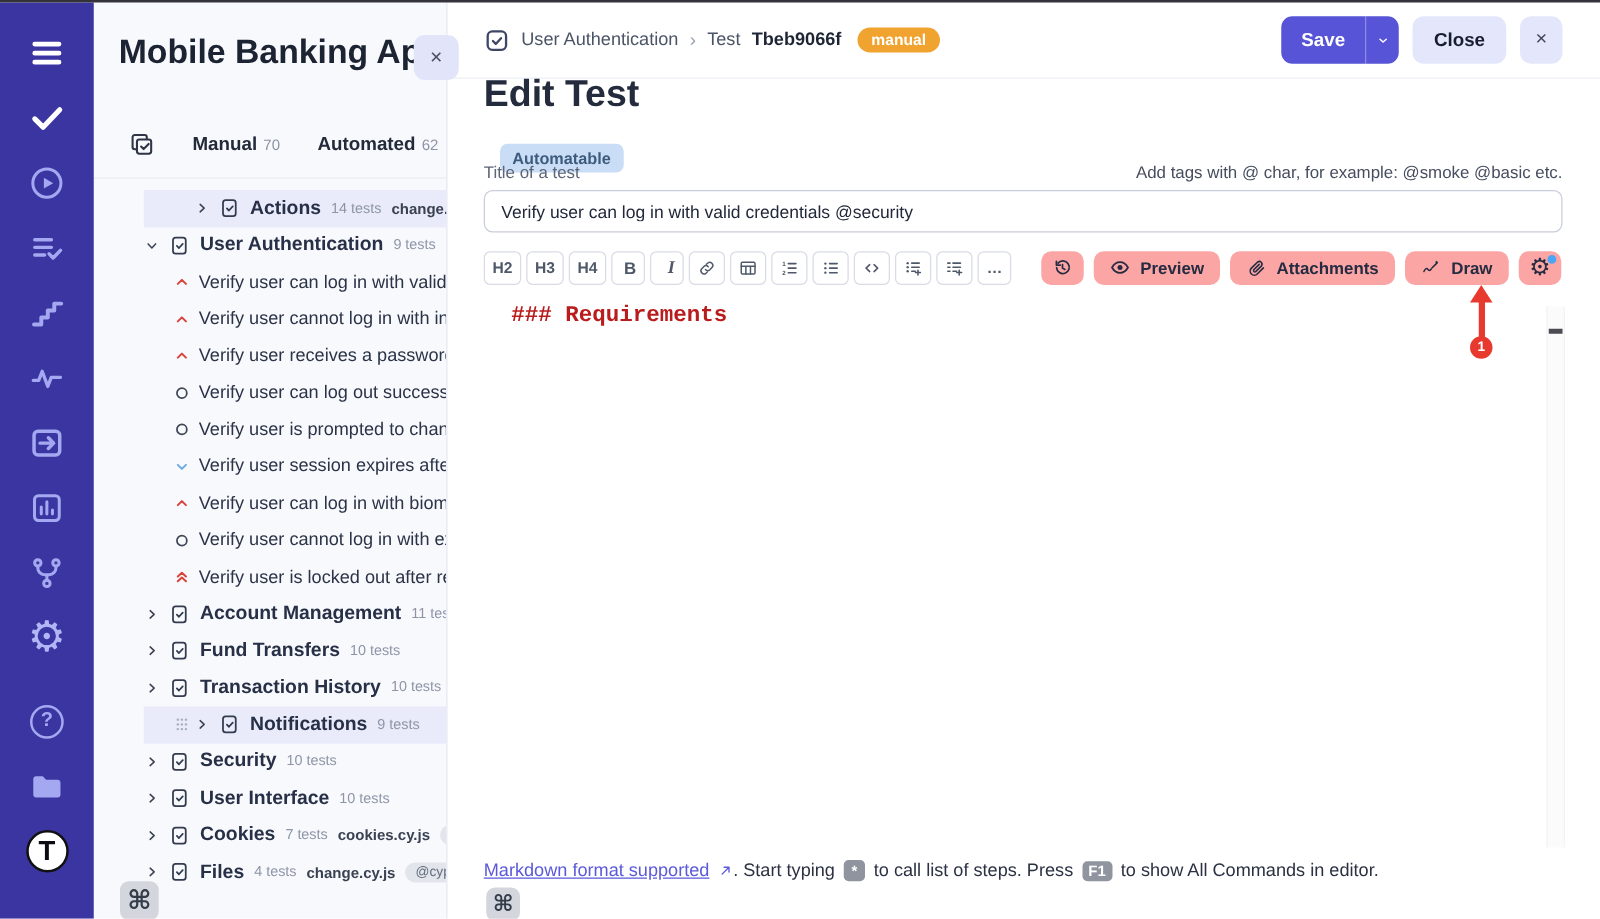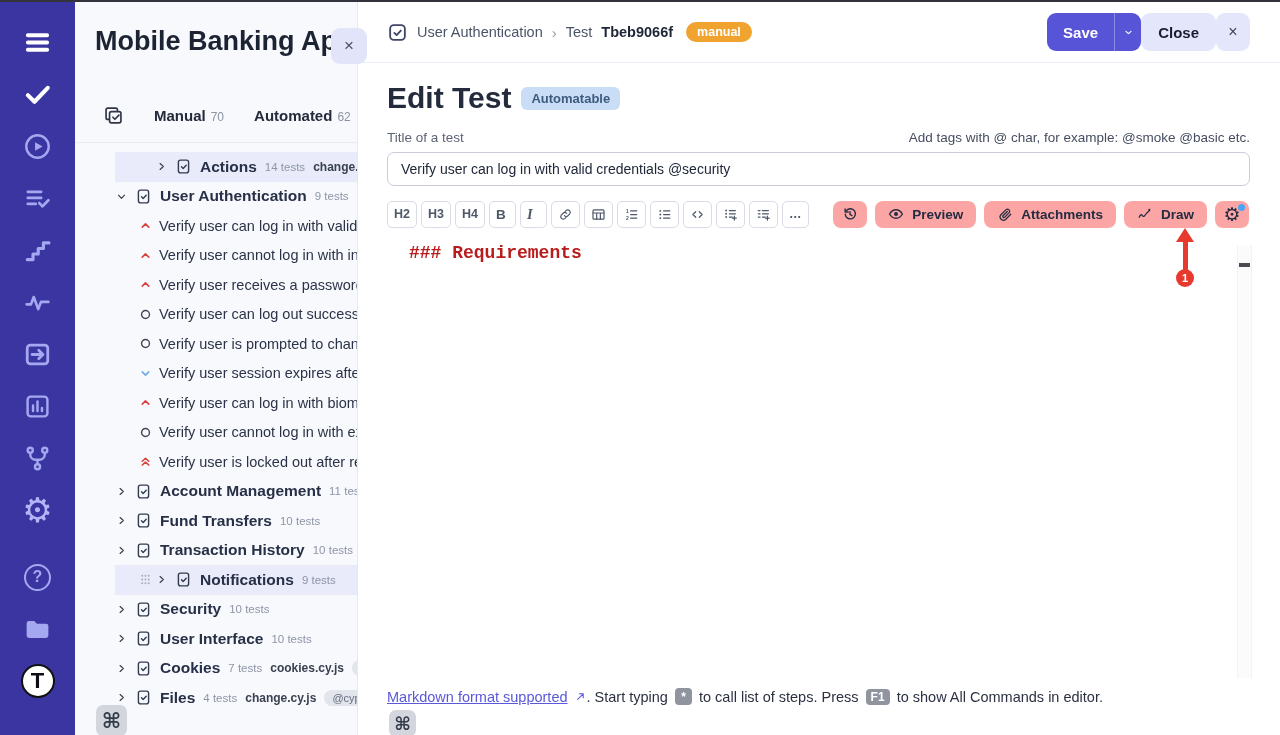--- a/index.html
+++ b/index.html
@@ -60,53 +60,53 @@
   
   .main { position:absolute; top:2px; bottom:0; left:359px; right:0; background:#fff; }
   .main-header { position:absolute; top:0; left:0; right:0; height:61px; border-bottom:1px solid #edeff8;
     display:flex; align-items:center; padding:0 30px 0 28px; }
   .breadcrumb { display:flex; align-items:center; gap:9px; flex:1; font-size:14.5px; color:#4b5466; }
   .bc-icn { color:#3f4566; display:flex; } .bc-icn svg { width:21px; height:21px; }
   .bc-sep { color:#97a0af; font-size:15px; }
   .bc-id { font-weight:800; color:#1d2535; }
   .badge-manual { background:#f0a32e; color:#fff; font-size:12.5px; font-weight:700;
     padding:3px 11px; border-radius:11px; margin-left:4px; }
-  .hdr-btns { display:flex; align-items:center; }
+  .hdr-btns { display:flex; align-items:center; gap:11px; }
   .btn-save { display:flex; align-items:stretch; background:#5754d8; border-radius:9px; height:38px; color:#fff; }
   .btn-save .save-main { padding:0 16px; display:flex; align-items:center; font-size:15px; font-weight:700; color:#fff; }
   .btn-save .save-caret { width:27px; display:flex; align-items:center; justify-content:center;
     border-left:1px solid rgba(255,255,255,.32); color:#fff; }
   .save-caret svg { width:11px; height:11px; }
   .btn-close { background:#e4e7fb; border-radius:9px; height:38px; padding:0 17px; font-size:15px;
     font-weight:700; color:#181d2f; }
   .btn-x { background:#e4e7fb; border-radius:9px; height:38px; width:34px; font-size:16px; color:#3f4659; }
 
   .title-row { position:absolute; top:76px; left:28px; right:30px; height:40px; display:flex;
     align-items:center; justify-content:space-between; }
-  .h1-wrap { display:flex; align-items:center; gap:10px; }
+  .h1-wrap { display:flex; align-items:center; gap:22px;flex-direction:column; }
   .page-h1 { font-size:30px; font-weight:800; color:#232b3d; }
   .badge-auto { background:#c9def6; color:#3e5b7e; font-size:13px; font-weight:700;
     padding:4px 10px; border-radius:6px; }
   .adv-link { display:flex; align-items:center; gap:7px; color:#5a57dd; font-size:16.5px; font-weight:600;
     border-bottom:1.5px dotted #9a97e8; padding-bottom:2px; }
   .adv-link svg { width:19px; height:19px; }
 
   .labels-row { position:absolute; top:128px; left:28px; right:30px; display:flex;
     justify-content:space-between; font-size:13.5px;text-align:center; }
   .lbl-left { color:#5c6476; } .lbl-right { color:#454d5f; }
   .title-input { position:absolute; top:150px; left:28px; right:30px; height:34px; border:1px solid #c9cdd9;
     border-radius:7px; padding:0 13px; font-size:14px; color:#20283a; background:#fff; outline:none;
     font-family:inherit; }
 
   .toolbar-row { position:absolute; top:197px; left:28px; right:31px; height:30px; display:flex;
     justify-content:space-between; align-items:center; }
   .fmt-group { display:flex; gap:4px; }
   .fmt-btn { min-width:27px; height:27px; padding:0 6px; background:#fff; border:1px solid #d9dce5;
     border-radius:5px; color:#4e5869; font-size:12.5px; font-weight:700; display:flex;
-    align-items:center; justify-content:flex-start; }
+    align-items:center; justify-content:flex-end; }
   .fmt-btn svg { width:15px; height:15px; }
   .fmt-italic { font-style:italic; font-family:"Liberation Serif",serif; font-size:14.5px; }
   .fmt-bold { font-size:13.5px; font-weight:800; }
   .act-group { display:flex; gap:8px; align-items:center; }
   .pill { position:relative; background:#fca5a5; border-radius:8px; height:27px; display:flex;
     align-items:center; gap:8px; padding:0 13px; font-size:13.5px; font-weight:700; color:#252c41; }
   .pill svg { width:16px; height:16px; }
   .icon-pill { width:34px; padding:0; justify-content:center; }
   .gear-sm { font-size:19px; line-height:1; color:#252c41; }
   .notif-dot { position:absolute; top:3px; right:4px; width:7px; height:7px; border-radius:50%; background:#4ba5f5; }

